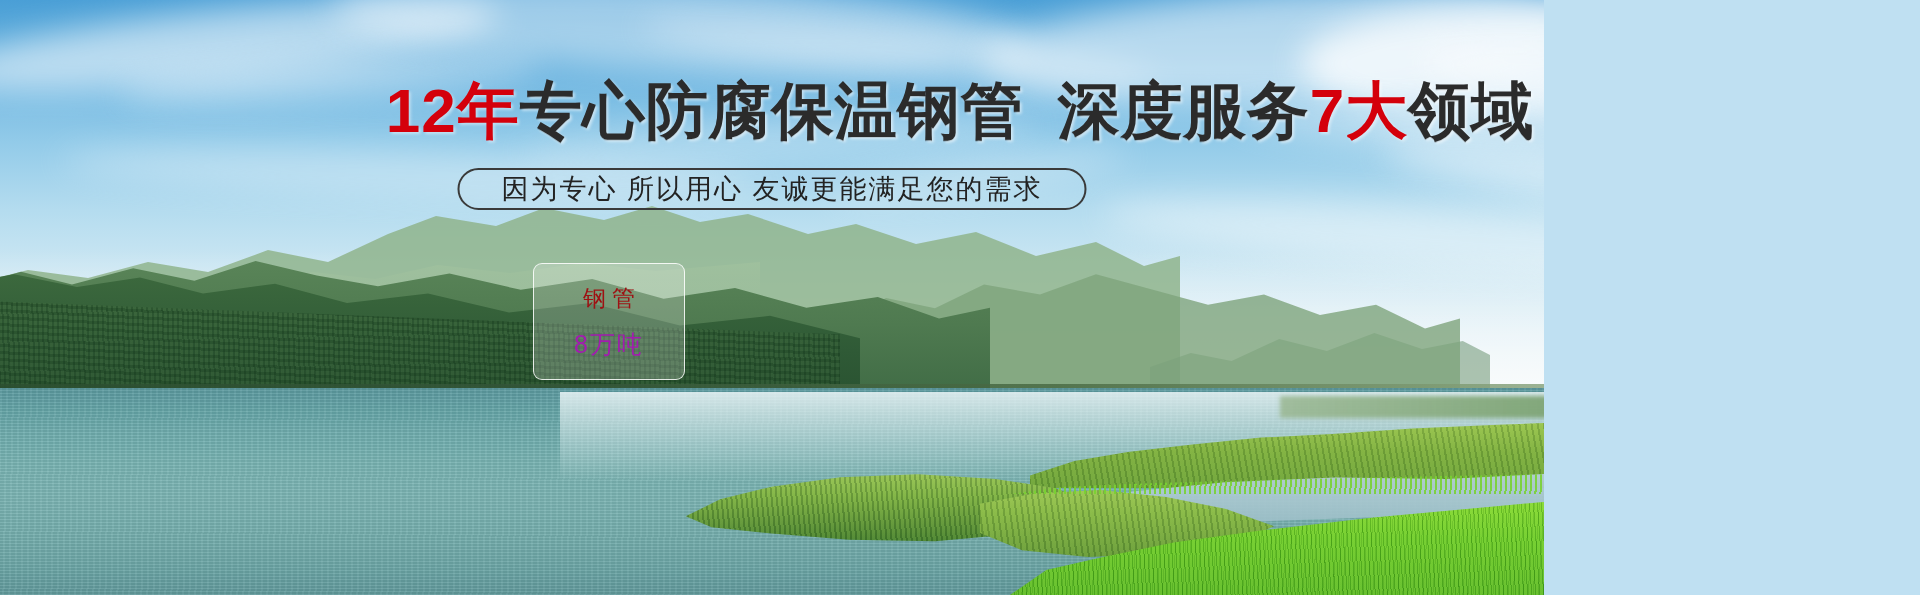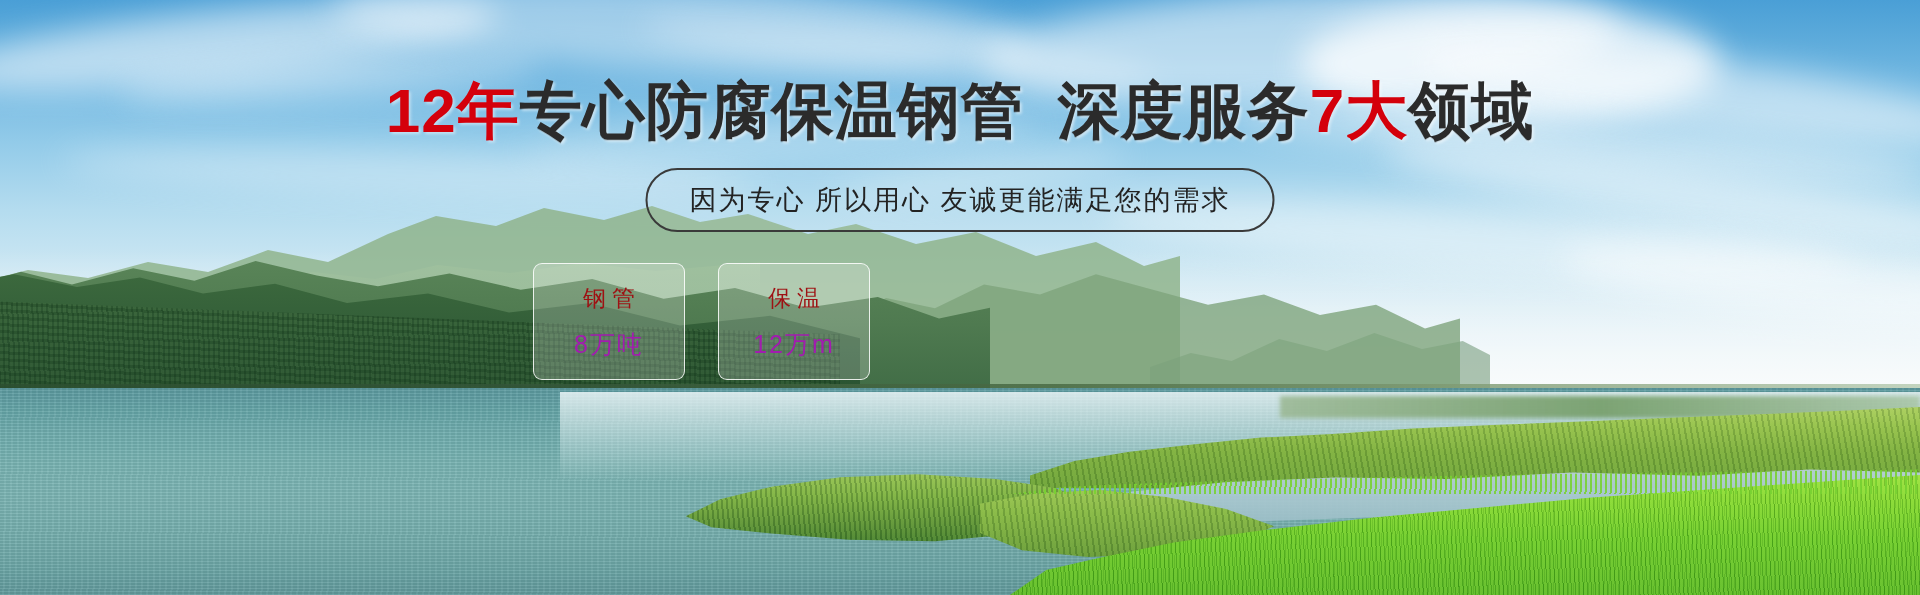--- a/index.html
+++ b/index.html
@@ -1,19 +1,19 @@
 <!DOCTYPE html>
 <html><head>
 <meta charset="utf-8">
 <style>
   * { margin:0; padding:0; box-sizing:border-box; }
   html,body { width:1920px; height:595px; overflow:hidden; background:#bfe0f2; }
   body { font-family:"Liberation Sans","DejaVu Sans",sans-serif; }
 
-  .banner{ position:relative; width:1920px; height:595px; overflow:hidden; }
+  .banner{ position:relative; width:1544px; height:595px; overflow:hidden; }
 
   
   .sky{
     position:absolute; left:0; top:0; width:1920px; height:420px;
     background:
       linear-gradient(to bottom,
         #4a9fd6 0%,
         #5aa9da 8%,
         #74b9e2 20%,
         #93cbe9 34%,
@@ -200,21 +200,21 @@
     text-shadow:2px 2px 3px rgba(255,255,255,.55), 0 1px 0 rgba(0,0,0,.25);
   }
   .headline .red{
     color:#d4000b;
     text-shadow:2px 2px 3px rgba(255,255,255,.45);
   }
   .headline .gap{ display:inline-block; width:34px; }
 
   .subtitle-pill{
     position:absolute; left:50%; top:168px; transform:translateX(-50%);
-    padding:12px 42px;
+    padding:1px 42px;
     border:2px solid #3a3a3a;
     border-radius:40px;
     font-size:27px; color:#232323;
     letter-spacing:2px;
     white-space:nowrap;
     background:rgba(255,255,255,.06);
   }
 
   
   .cards{
@@ -295,20 +295,16 @@
   <div class="subtitle-pill">因为专心 所以用心  友诚更能满足您的需求</div>
 
   <div class="cards">
 
     <div class="card">
       <div class="card-title">钢管</div>
       <div class="card-value"><span>8万吨</span></div>
     </div>
 
 
-    <div class="card">
-      <div class="card-title">保温</div>
-      <div class="card-value"><span>12万m</span></div>
-    </div>
 
   </div>
 
 </div>
 
 </body></html>

